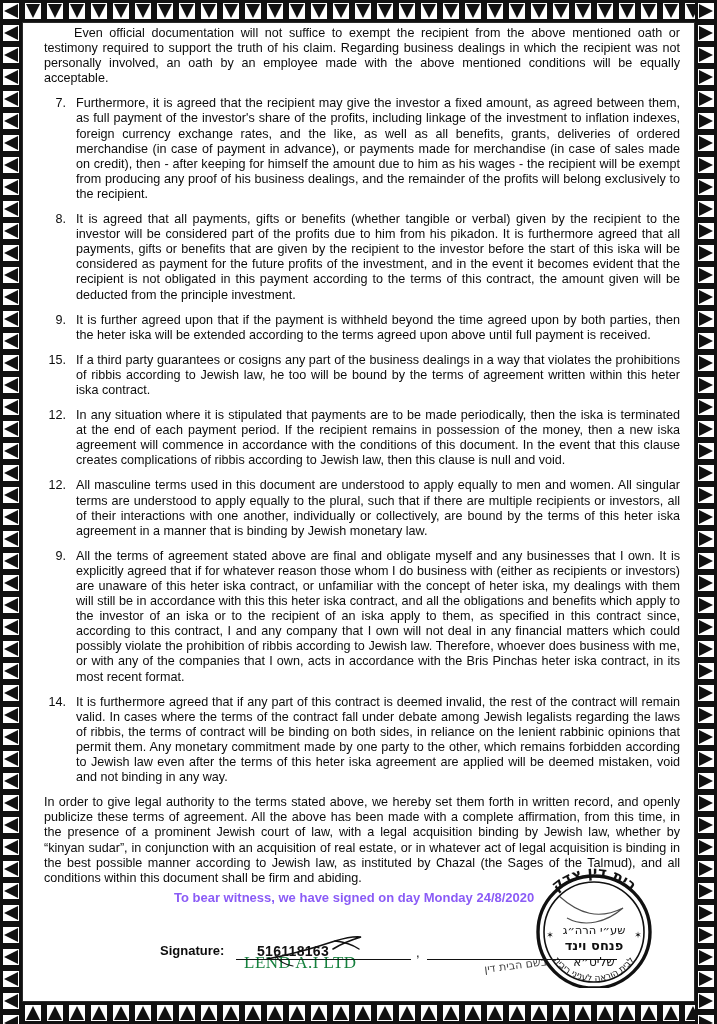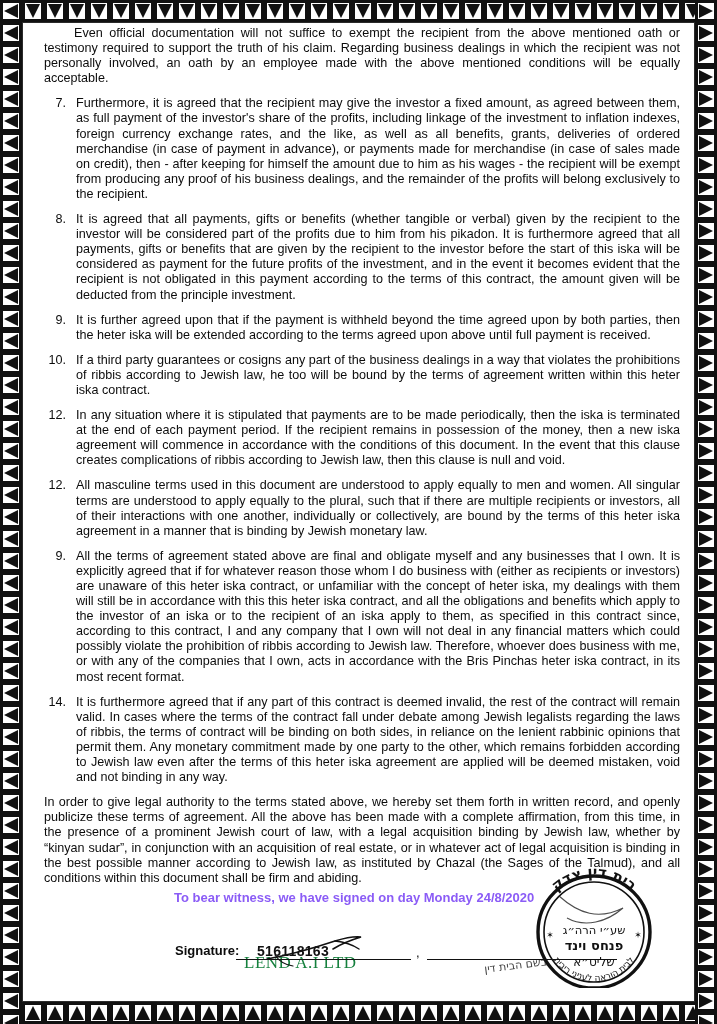--- a/index.html
+++ b/index.html
@@ -166,21 +166,21 @@
     font-weight: bold;
     color: #8b5cf6;
     white-space: nowrap;
   }
   .sig-row {
     position: relative;
     height: 46px;
   }
   .sig-label {
     position: absolute;
-    left: 131px;
+    left: 116px;
     top: 24px;
     font-size: 13px;
     font-weight: bold;
     color: #0c0c0c;
   }
   .sig-rule-1 {
     position: absolute;
     left: 192px;
     top: 40px;
     width: 175px;
@@ -436,21 +436,21 @@
       </li>
       <li class="clause">
         <span class="num">8.</span>
         <span class="txt">It is agreed that all payments, gifts or benefits (whether tangible or verbal) given by the recipient to the investor will be considered part of the profits due to him from his pikadon. It is furthermore agreed that all payments, gifts or benefits that are given by the recipient to the investor before the start of this iska will be considered as payment for the future profits of the investment, and in the event it becomes evident that the recipient is not obligated in this payment according to the terms of this contract, the amount given will be deducted from the principle investment.</span>
       </li>
       <li class="clause">
         <span class="num">9.</span>
         <span class="txt">It is further agreed upon that if the payment is withheld beyond the time agreed upon by both parties, then the heter iska will be extended according to the terms agreed upon above until full payment is received.</span>
       </li>
       <li class="clause">
-        <span class="num">10.</span>
+        <span class="num">15.</span>
         <span class="txt">If a third party guarantees or cosigns any part of the business dealings in a way that violates the prohibitions of ribbis according to Jewish law, he too will be bound by the terms of agreement written within this heter iska contract.</span>
       </li>
       <li class="clause">
         <span class="num">12.</span>
         <span class="txt">In any situation where it is stipulated that payments are to be made periodically, then the iska is terminated at the end of each payment period.  If the recipient remains in possession of the money, then a new iska agreement will commence in accordance with the conditions of this document. In the event that this clause creates complications of ribbis according to Jewish law, then this clause is null and void.</span>
       </li>
       <li class="clause">
         <span class="num">12.</span>
         <span class="txt">All masculine terms used in this document are understood to apply equally to men and women. All singular terms are understood to apply equally to the plural, such that if there are multiple recipients or investors, all of their interactions with one another, individually or collectively, are bound by the terms of this heter iska agreement in a manner that is binding by Jewish monetary law.</span>
       </li>

